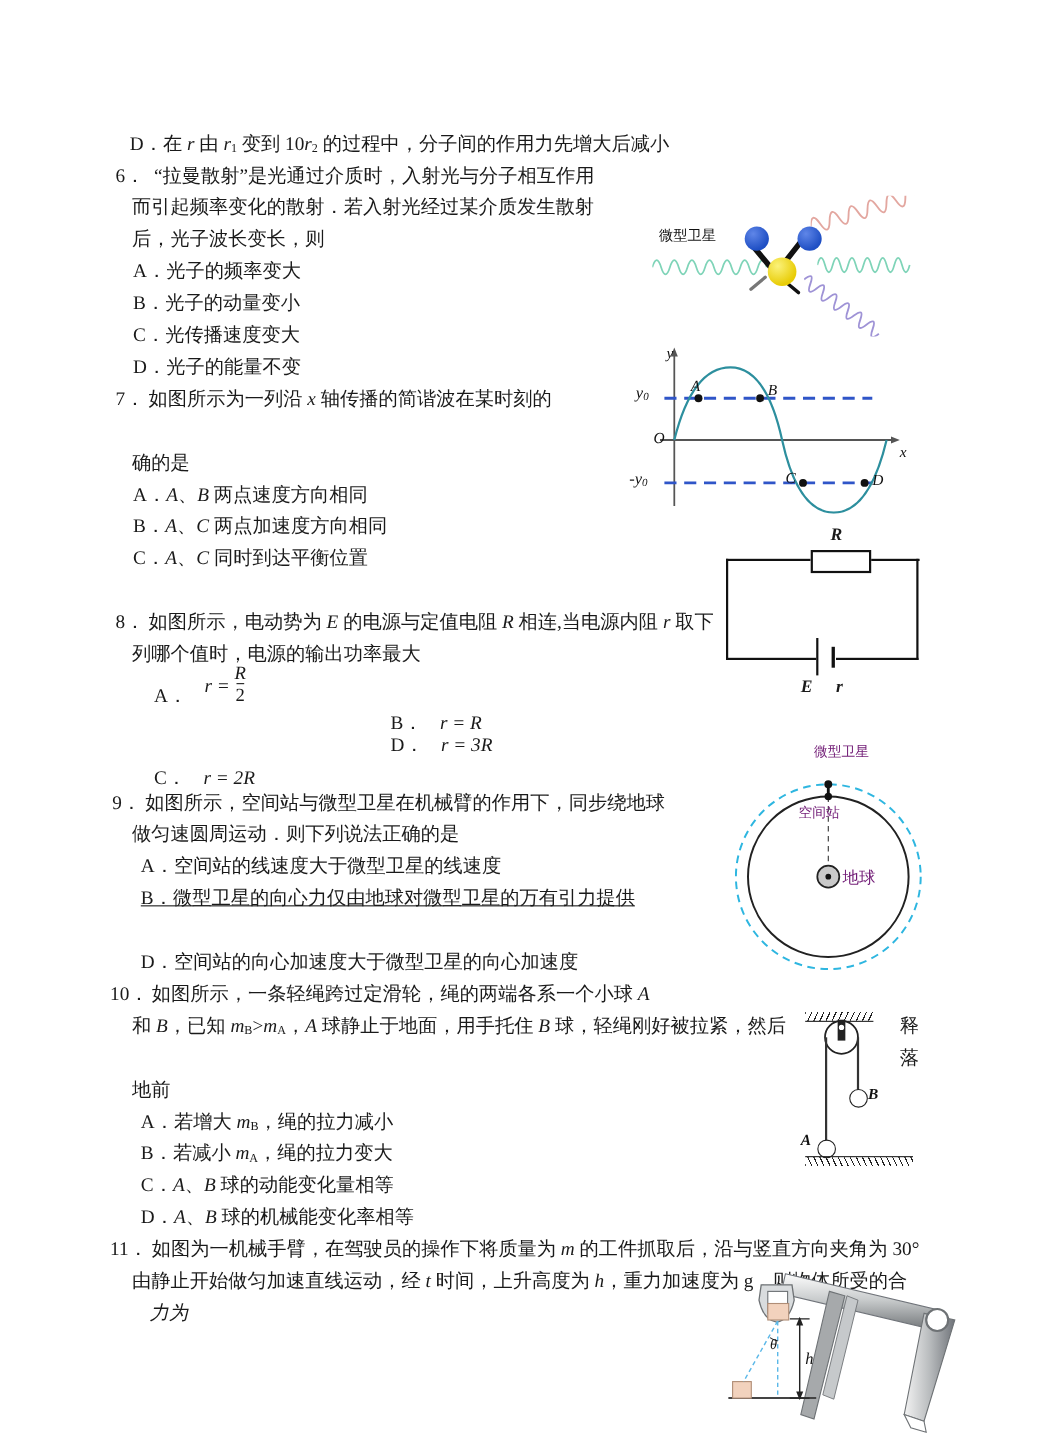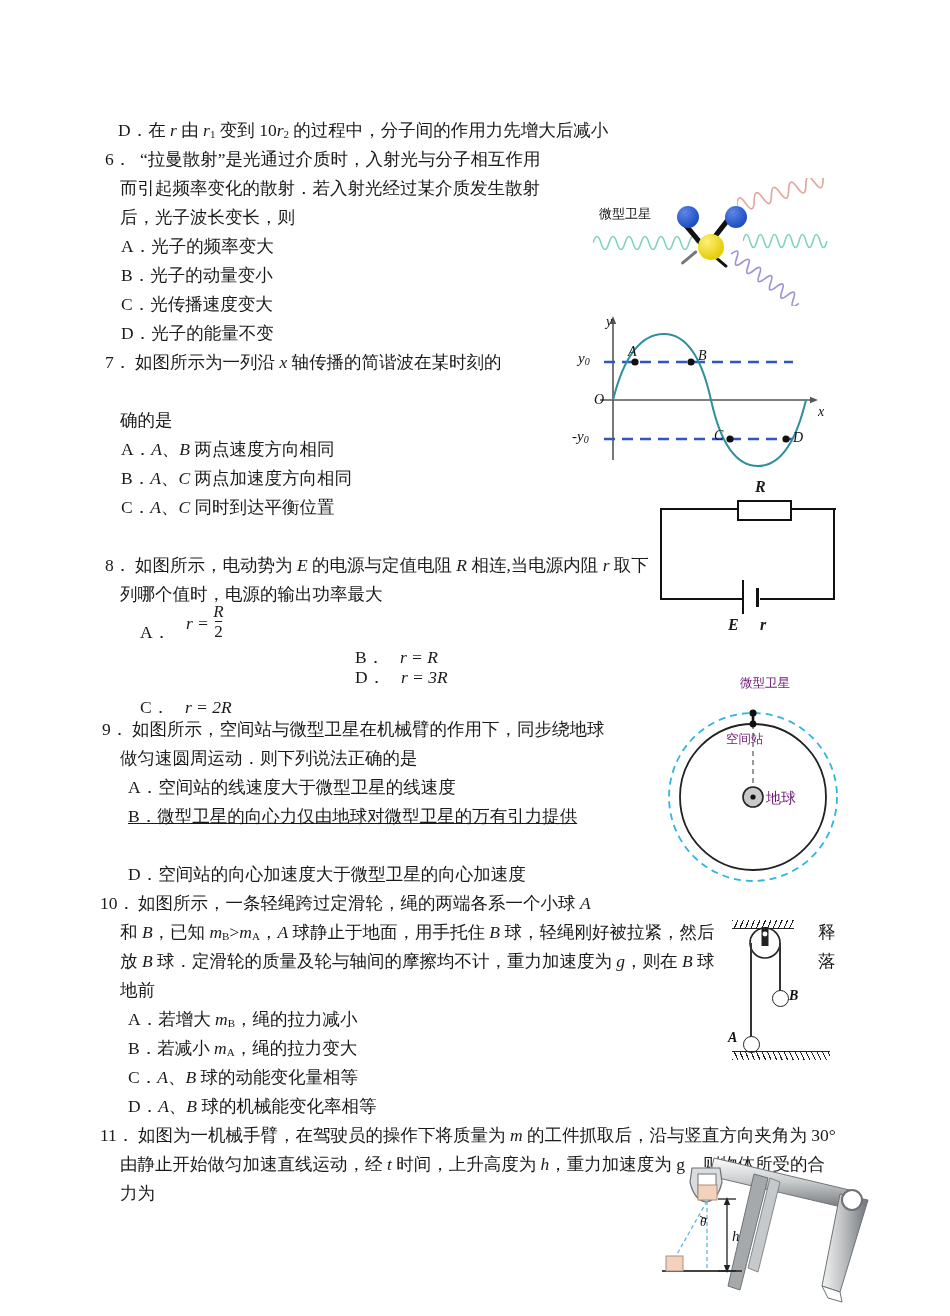--- a/index.html
+++ b/index.html
@@ -253,23 +253,20 @@
     <div class="lbl" style="left:98px;top:114px;font-size:15px;">地球</div>
   </div>
 
   <div class="num" style="left:100px;top:889px;">10．</div>
   <div class="q" style="left:138px;top:889px;">
     <span class="line">如图所示，一条轻绳跨过定滑轮，绳的两端各系一个小球 <i>A</i></span>
   </div>
   <div class="q" style="left:120px;top:918px;">
     <span class="line">和 <i>B</i>，已知 <i>m</i><sub>B</sub>&gt;<i>m</i><sub>A</sub>，<i>A</i> 球静止于地面，用手托住 <i>B</i> 球，轻绳刚好被拉紧，然后</span>
   </div>
-  <div class="q" style="left:120px;top:947px;">
-    <span class="line">放 <i>B</i> 球．定滑轮的质量及轮与轴间的摩擦均不计，重力加速度为 <i>g</i>，则在 <i>B</i> 球</span>
-  </div>
   <div class="q" style="left:120px;top:976px;">地前</div>
   <div class="q" style="left:818px;top:918px;">释</div>
   <div class="q" style="left:818px;top:947px;">落</div>
 
   <div class="q" style="left:128px;top:1005px;">
     <span class="line">A．若增大 <i>m</i><sub>B</sub>，绳的拉力减小</span>
   </div>
   <div class="q" style="left:128px;top:1034px;">
     <span class="line">B．若减小 <i>m</i><sub>A</sub>，绳的拉力变大</span>
   </div>
@@ -301,21 +298,21 @@
     <div class="hatch-bar down" style="left:6px;top:133px;width:98px;height:8px;"></div>
   </div>
 
   <div class="num" style="left:100px;top:1121px;">11．</div>
   <div class="q" style="left:138px;top:1121px;">
     <span class="line">如图为一机械手臂，在驾驶员的操作下将质量为 <i>m</i> 的工件抓取后，沿与竖直方向夹角为 30°</span>
   </div>
   <div class="q" style="left:120px;top:1150px;">
     <span class="line">由静止开始做匀加速直线运动，经 <i>t</i> 时间，上升高度为 <i>h</i>，重力加速度为 g．则物体所受的合</span>
   </div>
-  <div class="q" style="left:120px;top:1179px;">
+  <div class="q" style="left:136px;top:1179px;font-style:italic;">
     <span class="line">力为</span>
   </div>
 
   <div class="fig" id="fig-arm">
     <svg width="285" height="160">
       <defs>
         <linearGradient id="gmetal" x1="0" y1="0" x2="0" y2="1">
           <stop offset="0%" stop-color="#fdfdfd"></stop>
           <stop offset="45%" stop-color="#c9cccd"></stop>
           <stop offset="100%" stop-color="#6f7376"></stop>

